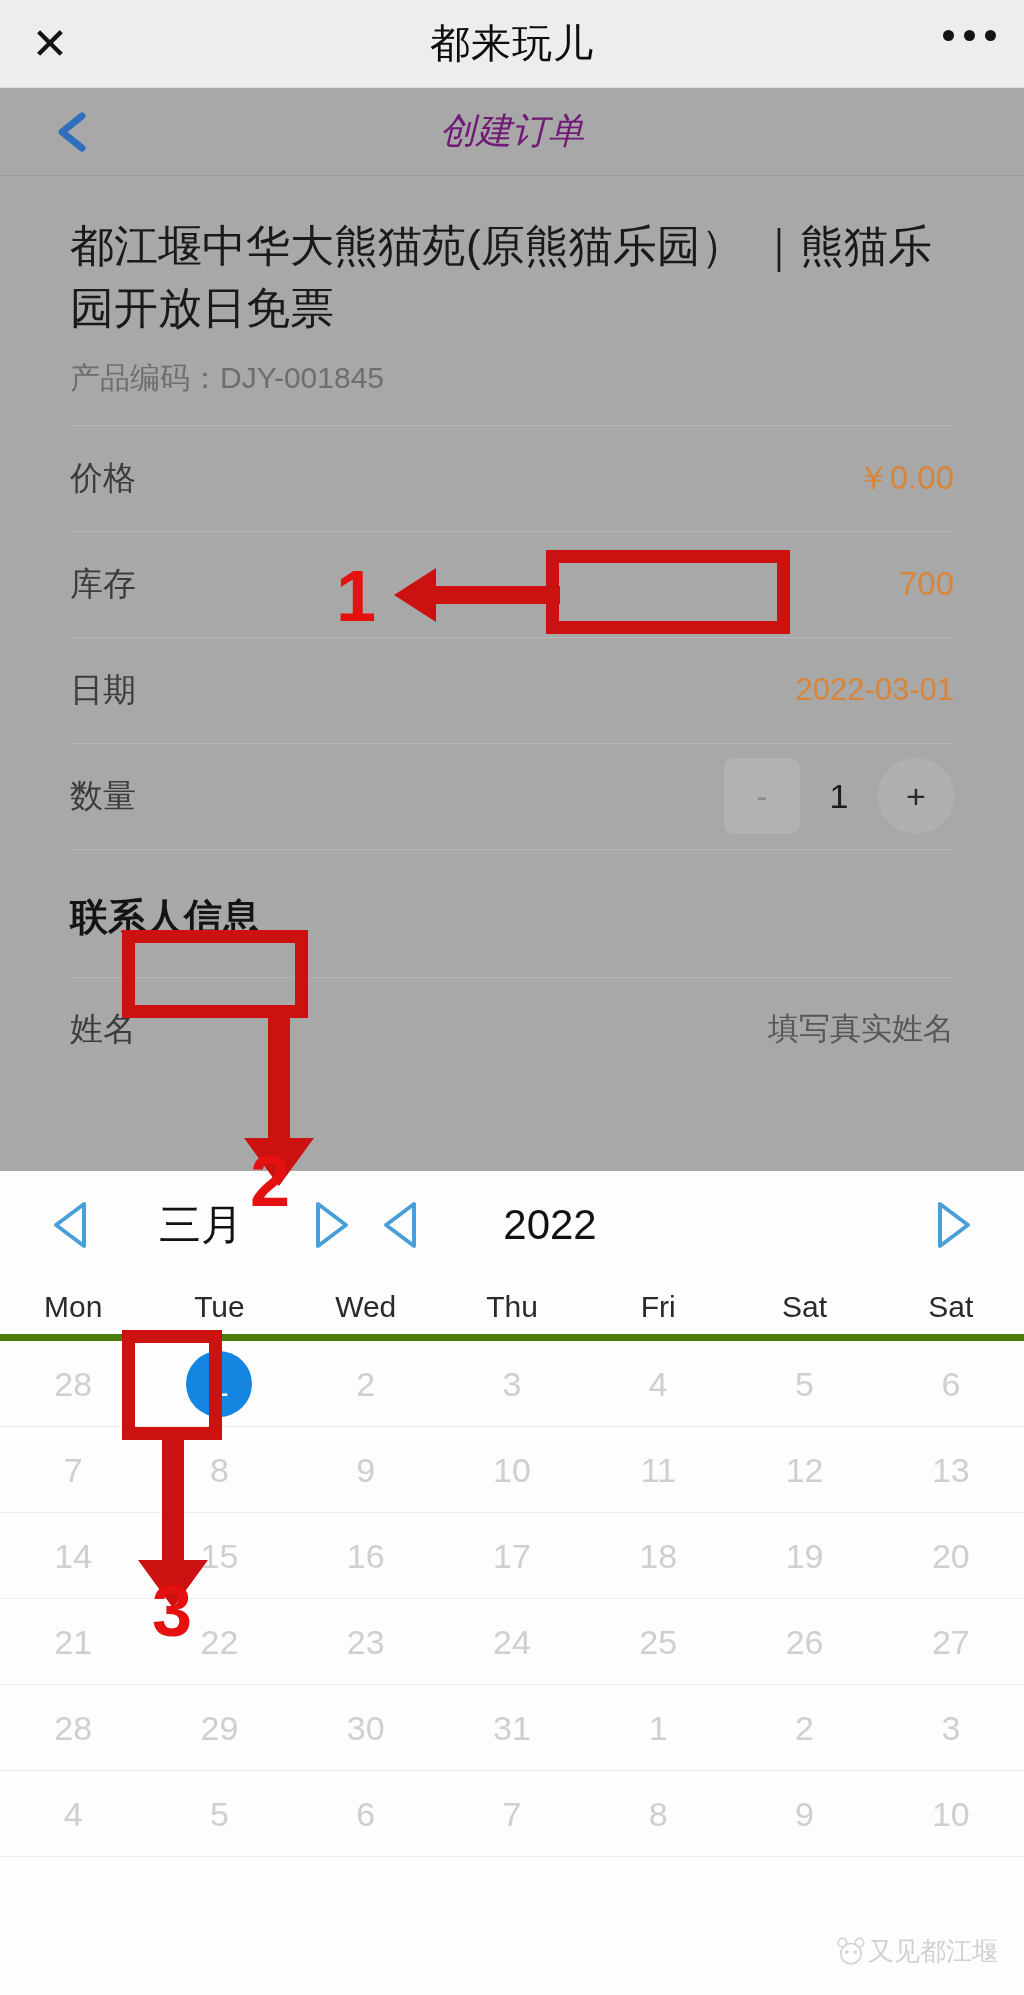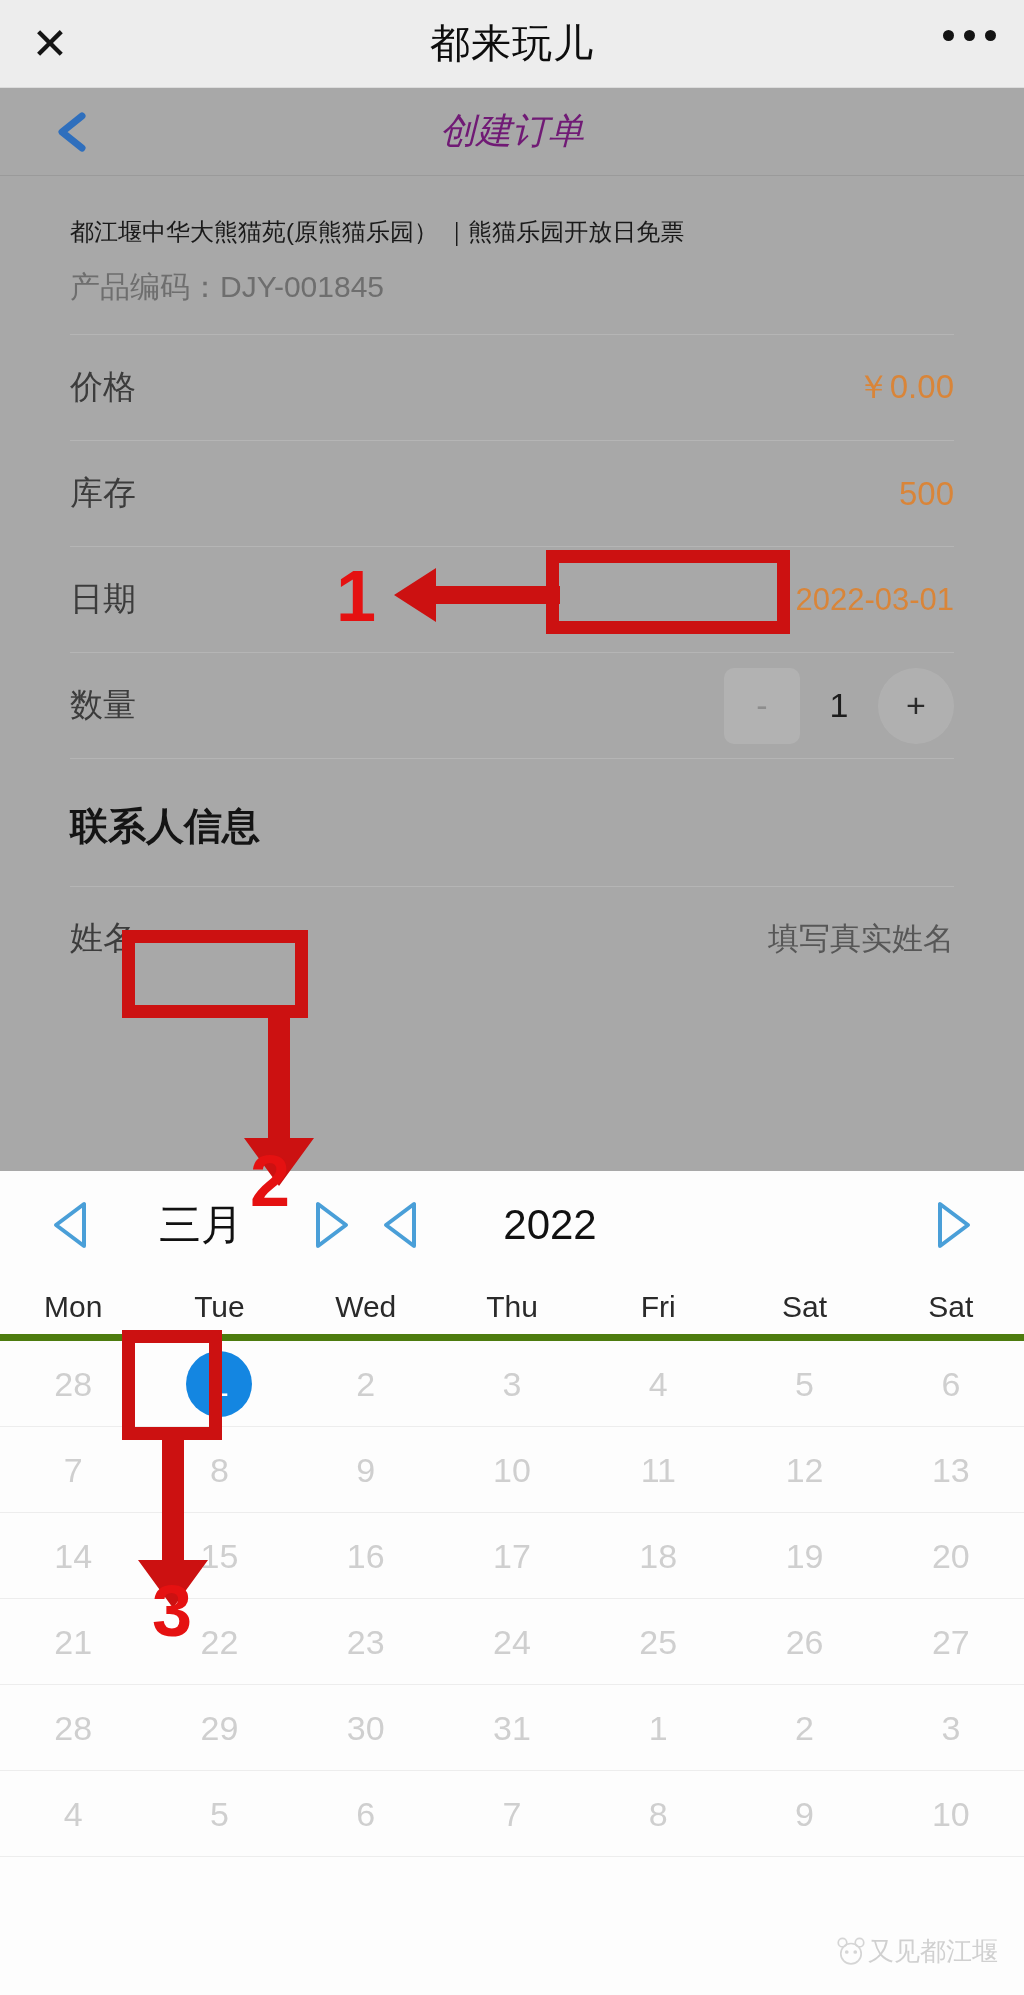--- a/index.html
+++ b/index.html
@@ -47,21 +47,21 @@
   .nav-back{
     position:absolute; left:52px; top:22px;
     width:40px; height:44px;
   }
   .nav-back svg{ display:block; }
   .nav-title{ font-size:36px; color:#701a75; font-weight:400;font-style:italic; }
 
   .card{ position:absolute; left:0; top:89px; width:1024px; }
   .prod-title{
     padding:38px 70px 0 70px;
-    font-size:24px; line-height:1.42; color:#1a1a1a; font-weight:500;
+    font-size:44px; line-height:1.42; color:#1a1a1a; font-weight:500;
   }
   .prod-code{
     padding:18px 70px 26px 70px;
     font-size:30px; color:#6e6e6e;
   }
 
   .row{
     margin:0 70px; height:106px;
     border-top:1px solid #b5b5b5;
     display:flex; align-items:center; justify-content:space-between;
@@ -192,21 +192,21 @@
       <span>产品编码：</span><span>DJY-001845</span>
     </div>
 
     <div class="row">
       <span class="lbl">价格</span>
       <span class="val">￥0.00</span>
     </div>
 
     <div class="row">
       <span class="lbl">库存</span>
-      <span class="val">500</span>
+      <span class="val">700</span>
     </div>
 
     <div class="row">
       <span class="lbl">日期</span>
       <span class="val date">2022-03-01</span>
     </div>
 
     <div class="row">
       <span class="lbl">数量</span>
       <span class="stepper">

